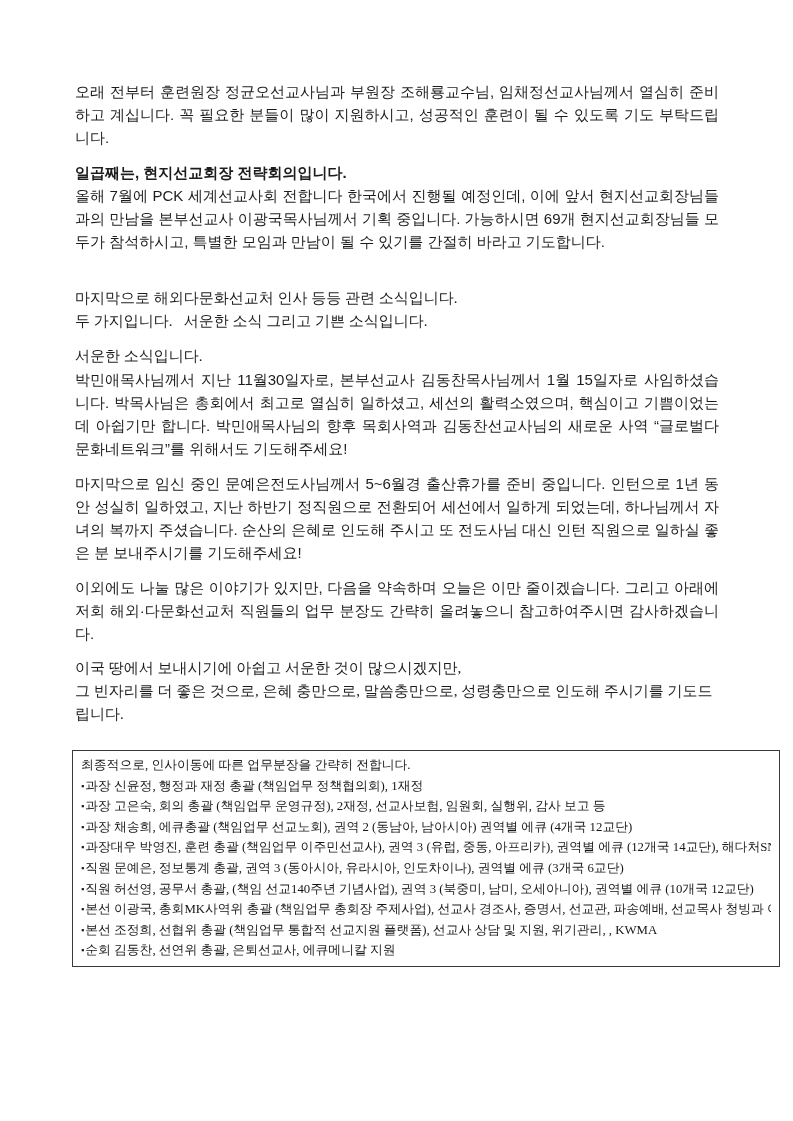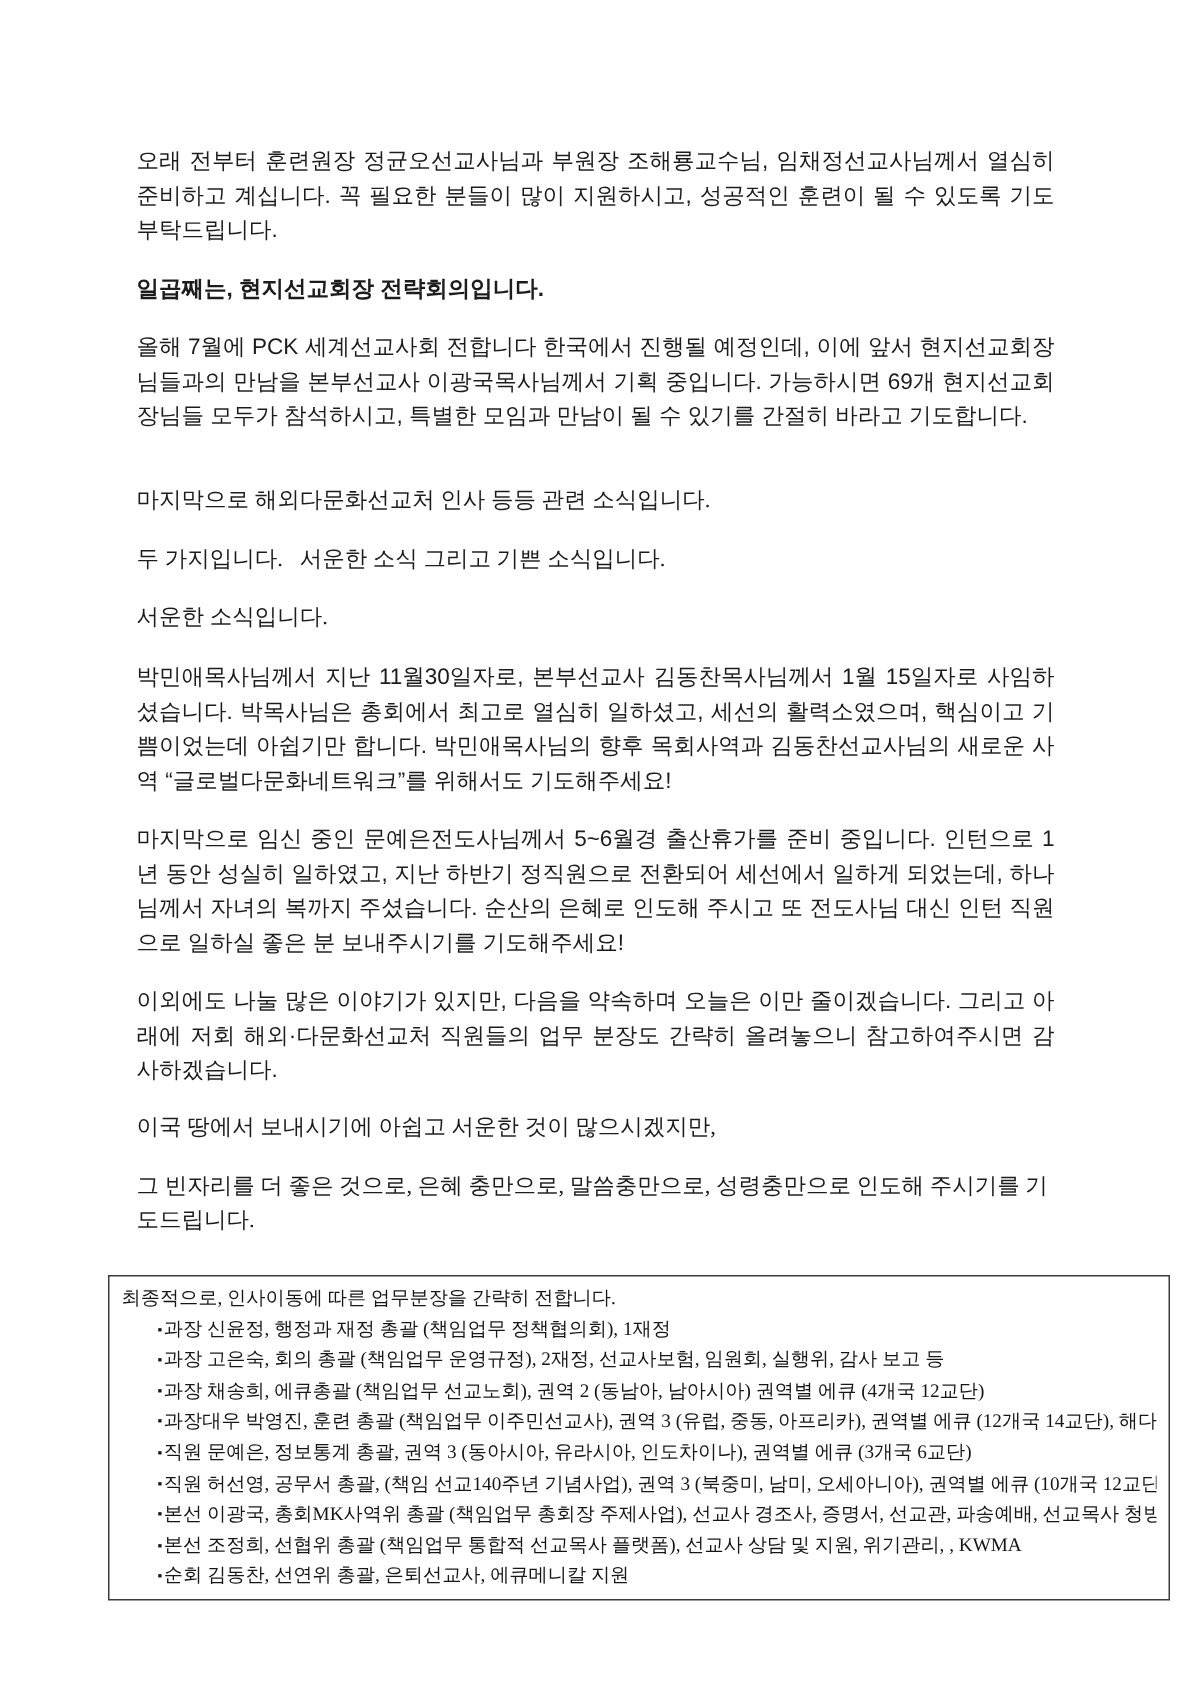--- a/index.html
+++ b/index.html
@@ -8,38 +8,38 @@
     width:793px;height:1121px;
     box-sizing:border-box;
     padding:80px 74px 0 75px;
     background:#ffffff;
     font-family:"Liberation Sans",sans-serif;
     color:#1c1c1c;
     font-size:15px;
     line-height:23px;
     overflow:hidden;
   }
-  .blk{margin:16px;}
+  .blk{margin:0;}
   .j{text-align:justify;word-break:break-all;}
   .sl{white-space:pre-wrap;font-family:Liberation Serif, serif;}
   .h{font-weight:bold;}
   .g{margin-bottom:12px;}
   .g-lg{margin-bottom:34px;}
   .box{
     box-sizing:border-box;
     width:708px;
     margin:24px 0 0 -3px;
     border:1.6px solid #3a3a3a;
     padding:4px 8px 5px 8px;
     font-family:"Liberation Serif",serif;
     font-size:12.8px;
     line-height:20.6px;
     color:#161616;
   }
-  .box-item{white-space:nowrap;overflow:hidden;margin-left:24px;}
+  .box-item{white-space:nowrap;overflow:hidden;}
   .bullet{font-size:9px;vertical-align:1px;margin-right:1px;}
 </style>
 </head>
 <body>
 
 <div class="page">
 
   <p class="blk j g">오래 전부터 훈련원장 정균오선교사님과 부원장 조해룡교수님, 임채정선교사님께서 열심히 준비하고 계십니다. 꼭 필요한 분들이 많이 지원하시고, 성공적인 훈련이 될 수 있도록 기도 부탁드립니다.</p>
   <p class="blk h">일곱째는, 현지선교회장 전략회의입니다.</p>
   <p class="blk j g-lg">올해 7월에 PCK 세계선교사회 전합니다 한국에서 진행될 예정인데, 이에 앞서 현지선교회장님들과의 만남을 본부선교사 이광국목사님께서 기획 중입니다. 가능하시면 69개 현지선교회장님들 모두가 참석하시고, 특별한 모임과 만남이 될 수 있기를 간절히 바라고 기도합니다.</p>
@@ -59,17 +59,17 @@
 
   <div class="box">
     <div class="box-title">최종적으로, 인사이동에 따른 업무분장을 간략히 전합니다.</div>
     <div class="box-item"><span class="bullet">▪</span><span>과장 신윤정, 행정과 재정 총괄 (책임업무 정책협의회), 1재정</span></div>
     <div class="box-item"><span class="bullet">▪</span><span>과장 고은숙, 회의 총괄 (책임업무 운영규정), 2재정, 선교사보험, 임원회, 실행위, 감사 보고 등</span></div>
     <div class="box-item"><span class="bullet">▪</span><span>과장 채송희, 에큐총괄 (책임업무 선교노회), 권역 2 (동남아, 남아시아) 권역별 에큐 (4개국 12교단)</span></div>
     <div class="box-item"><span class="bullet">▪</span><span>과장대우 박영진, 훈련 총괄 (책임업무 이주민선교사), 권역 3 (유럽, 중동, 아프리카), 권역별 에큐 (12개국 14교단), 해다처SNS</span></div>
     <div class="box-item"><span class="bullet">▪</span><span>직원 문예은, 정보통계 총괄, 권역 3 (동아시아, 유라시아, 인도차이나), 권역별 에큐 (3개국 6교단)</span></div>
     <div class="box-item"><span class="bullet">▪</span><span>직원 허선영, 공무서 총괄, (책임 선교140주년 기념사업), 권역 3 (북중미, 남미, 오세아니아), 권역별 에큐 (10개국 12교단)</span></div>
     <div class="box-item"><span class="bullet">▪</span><span>본선 이광국, 총회MK사역위 총괄 (책임업무 총회장 주제사업), 선교사 경조사, 증명서, 선교관, 파송예배, 선교목사 청빙과 이명 등</span></div>
-    <div class="box-item"><span class="bullet">▪</span><span>본선 조정희, 선협위 총괄 (책임업무 통합적 선교목사 플랫폼), 선교사 상담 및 지원, 위기관리, , KWMA</span></div>
+    <div class="box-item"><span class="bullet">▪</span><span>본선 조정희, 선협위 총괄 (책임업무 통합적 선교지원 플랫폼), 선교사 상담 및 지원, 위기관리, , KWMA</span></div>
     <div class="box-item"><span class="bullet">▪</span><span>순회 김동찬, 선연위 총괄, 은퇴선교사, 에큐메니칼 지원</span></div>
   </div>
 
 </div>
 
 </body></html>

